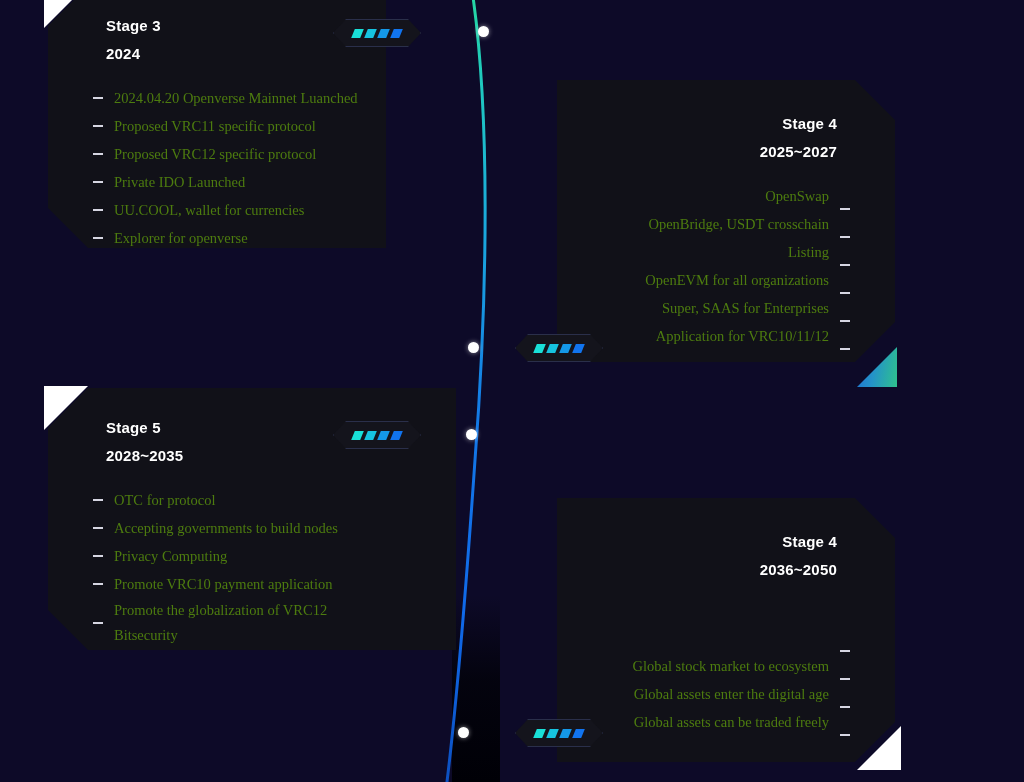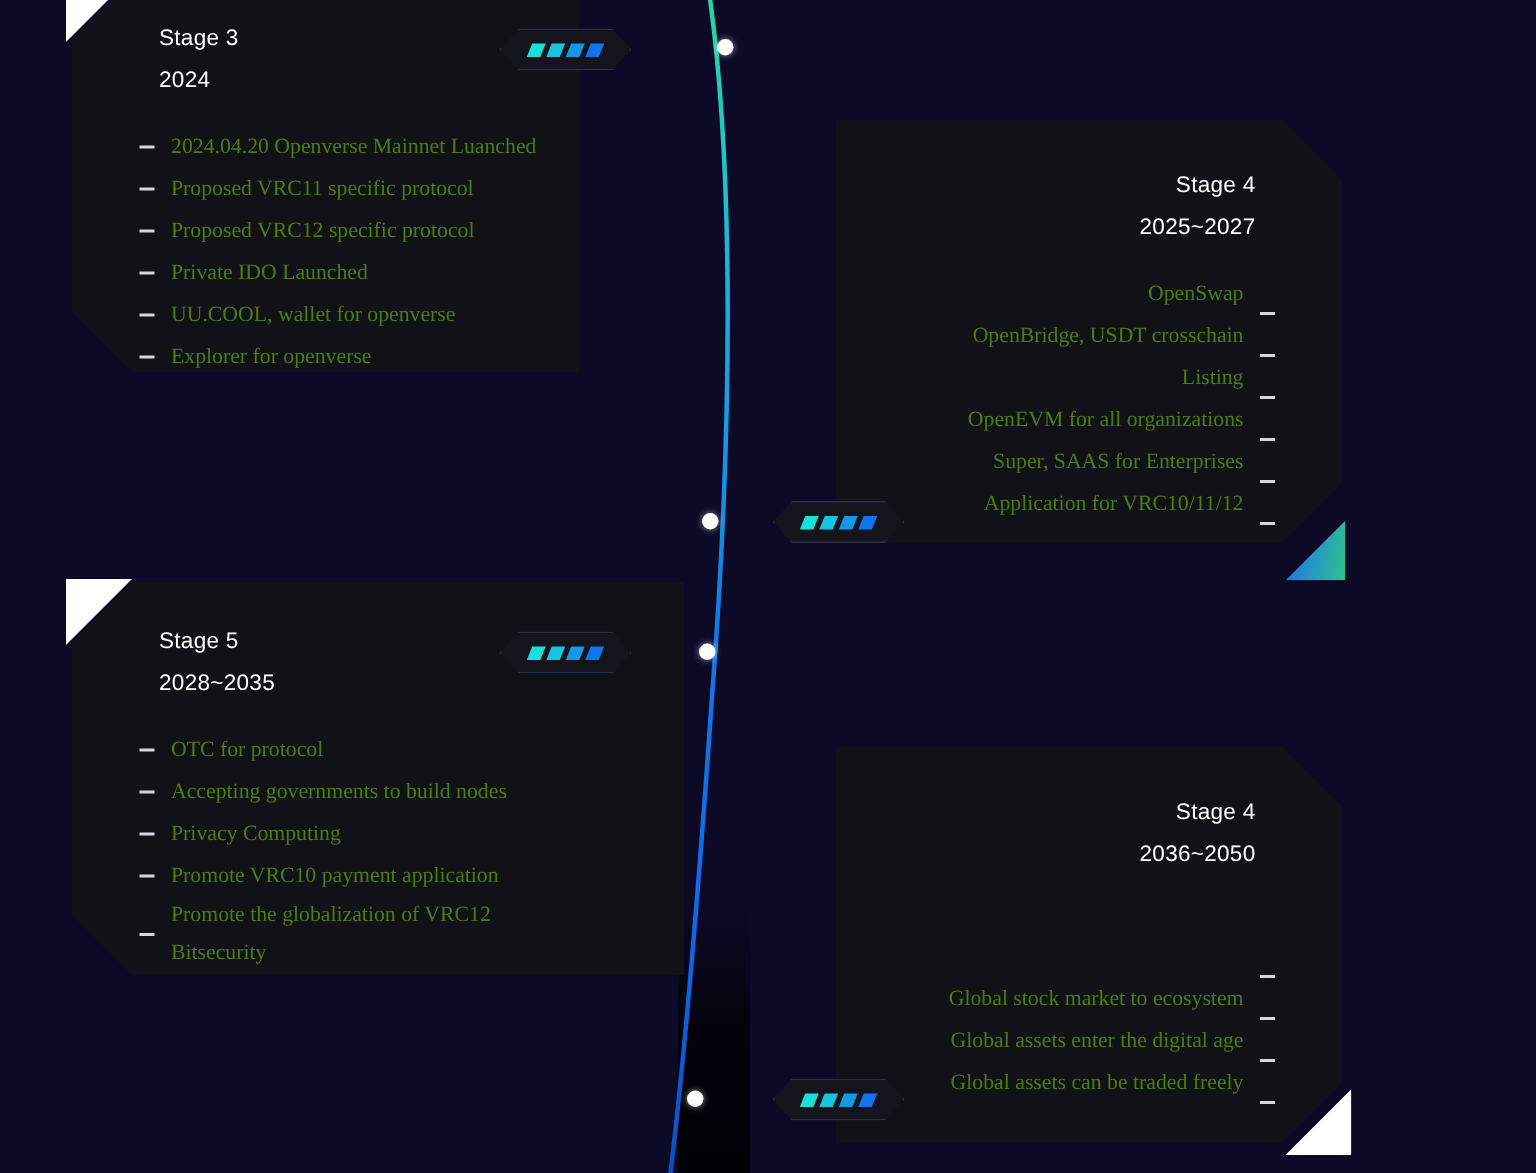--- a/index.html
+++ b/index.html
@@ -64,21 +64,21 @@
   .card.clip-left {
     
     clip-path: polygon(40px 0, 100% 0, 100% 100%, 40px 100%, 0 calc(100% - 40px), 0 40px);
   }
   .card.clip-right {
     
     clip-path: polygon(0 0, calc(100% - 40px) 0, 100% 40px, 100% calc(100% - 40px), calc(100% - 40px) 100%, 0 100%);
   }
 
   .card-head {
-    font-weight: normal;
+    font-weight: bold;
     color: #ffffff;
     font-size: 15px;
     line-height: 28px;
     letter-spacing: 0.2px;
   }
   .card-body { margin-top: 16px; }
 
   .card.left .card-head { padding-left: 58px; text-align: left; }
   .card.right .card-head { padding-right: 58px; text-align: right; }
 
@@ -191,21 +191,21 @@
       <div class="row">
         <span class="dash"></span>
         <span class="row-text">Proposed VRC12 specific protocol</span>
       </div>
       <div class="row">
         <span class="dash"></span>
         <span class="row-text">Private IDO Launched</span>
       </div>
       <div class="row">
         <span class="dash"></span>
-        <span class="row-text">UU.COOL, wallet for openverse</span>
+        <span class="row-text">UU.COOL, wallet for currencies</span>
       </div>
       <div class="row">
         <span class="dash"></span>
         <span class="row-text">Explorer for openverse</span>
       </div>
     </div>
   </div>
   <div class="tri tri-white-tl" style="left:44px; top:-16px;"></div>
   <div class="badge" style="left:333px; top:19px;">
     <span class="bar b1"></span>

